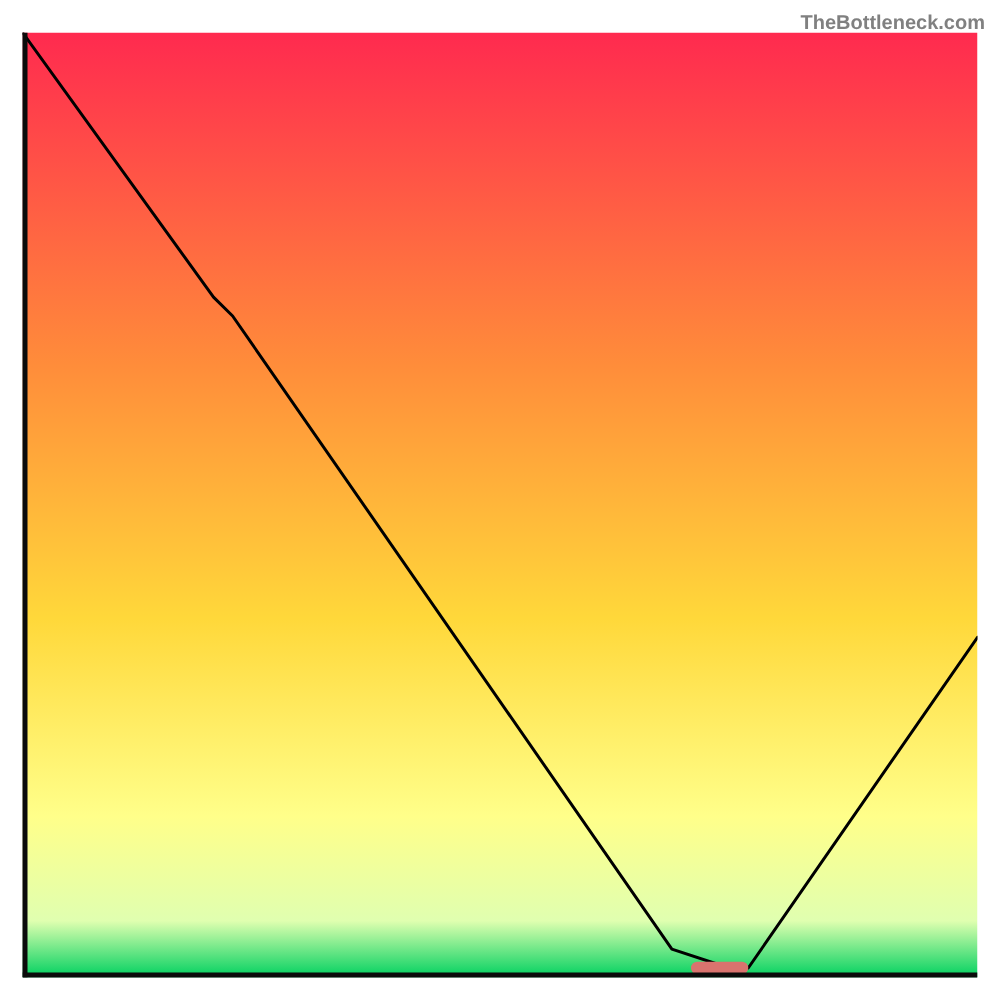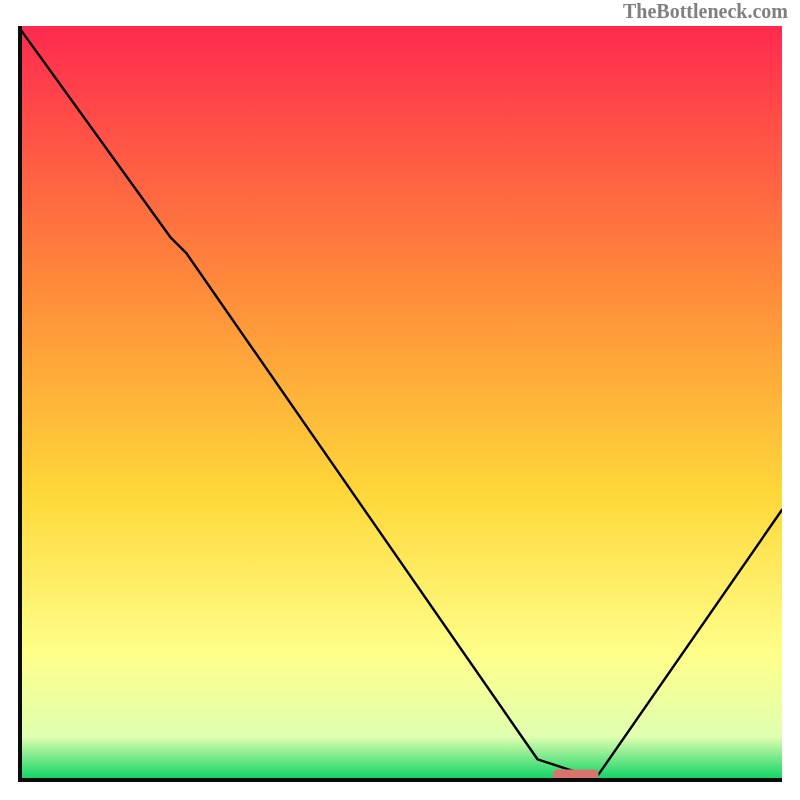--- a/index.html
+++ b/index.html
@@ -6,27 +6,26 @@
     margin: 0;
     padding: 0;
     background: #ffffff;
     width: 800px;
     height: 800px;
     position: relative;
     font-family: Arial, sans-serif;
   }
   .watermark {
     position: absolute;
-    top: 0;
+    top: 10px;
     right: 12px;
-    font-size: 20px;
+    font-size: 16px;
     font-weight: bold;
     color: #808080;
     z-index: 10;
-    font-family: Liberation Serif, serif;
   }
   .chart-area {
     position: absolute;
     left: 18px;
     top: 26px;
     width: 764px;
     height: 756px;
   }
   svg {
     display: block;

